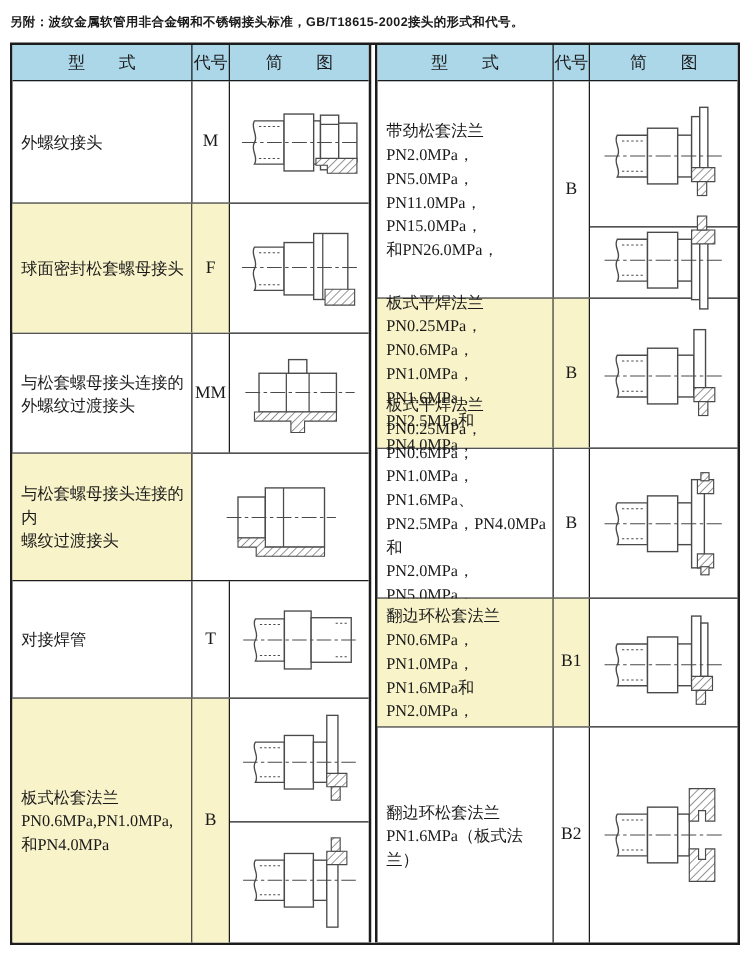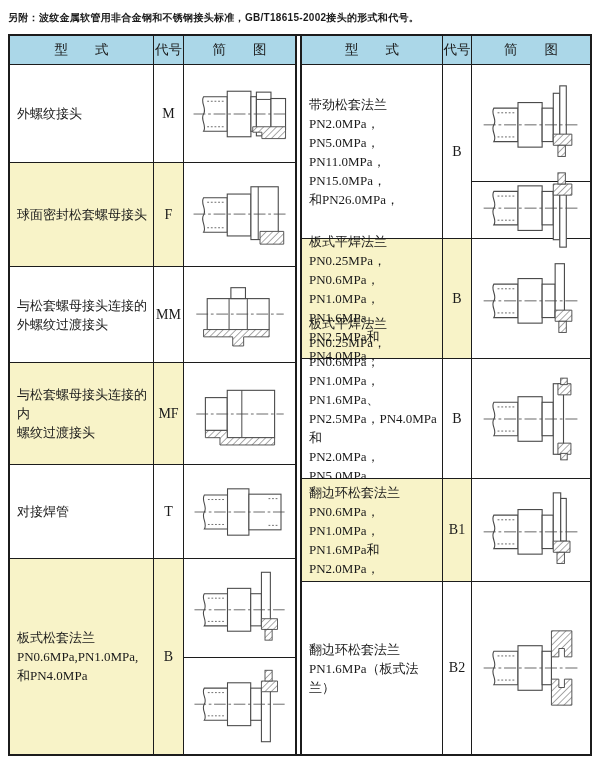--- a/index.html
+++ b/index.html
@@ -133,21 +133,20 @@
           <line class="cl" x1="8" y1="45" x2="104" y2="45"></line>
         </svg>
       </div>
     </div>
 
     <div class="hrow" style="height:102px">
       <div class="cell typec hl">
         <div>与松套螺母接头连接的内</div>
         <div>螺纹过渡接头</div>
       </div>
-      <div class="cell codec hl">MF</div>
       <div class="cell diagc diag">
         <svg viewBox="0 0 112 92" width="102" height="86">
           <rect class="s" x="18" y="28" width="24" height="36"></rect>
           <rect class="s" x="42" y="20" width="52" height="52"></rect>
           <line class="nf" x1="58" y1="20" x2="58" y2="72"></line>
           <path class="ht" d="M18,64 h24 v8 h52 v8 h-60 v-8 h-16 z"></path>
           <line class="cl" x1="8" y1="46" x2="104" y2="46"></line>
         </svg>
       </div>
     </div>

